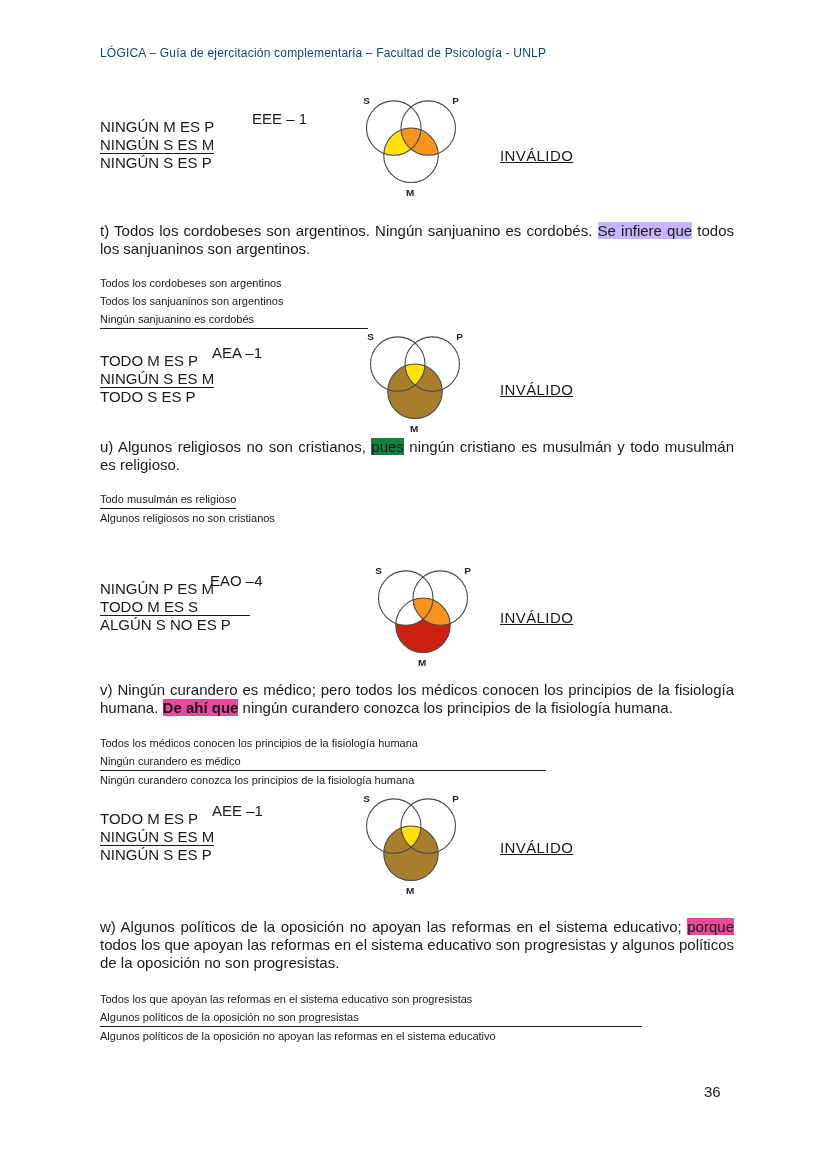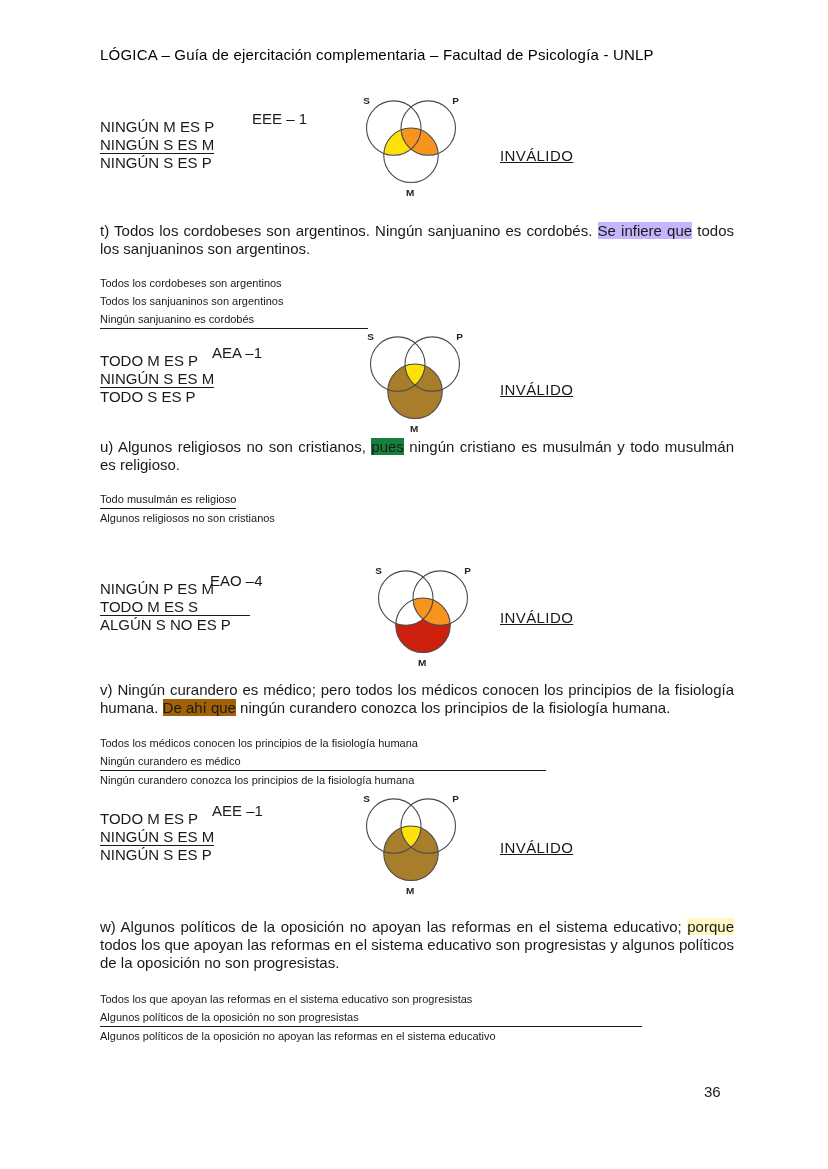--- a/index.html
+++ b/index.html
@@ -1,18 +1,18 @@
 <!DOCTYPE html>
 <html><head>
 <meta charset="utf-8">
 <style>
   html,body{margin:0;padding:0;background:#e8e8e8;}
   .page{position:relative;width:828px;height:1169px;background:#ffffff;margin:0 auto;
         font-family:"Liberation Sans",sans-serif;color:#1a1a1a;overflow:hidden;}
-  .hdr{position:absolute;left:100px;top:46px;font-size:15px;color:#000000;letter-spacing:.2px;white-space:nowrap;}
+  .hdr{position:absolute;left:100px;top:46px;font-size:12px;color:#0c4a6e;letter-spacing:.2px;white-space:nowrap;}
 
   .syl{position:absolute;left:100px;font-size:15px;line-height:17.5px;white-space:nowrap;margin-top:8px;}
   .syl .row{display:block;}
   .p2u{display:inline-block;border-bottom:1.4px solid #1a1a1a;}
   .mood{position:absolute;font-size:15px;white-space:nowrap;}
   .verdict{position:absolute;font-size:15px;text-decoration:underline;letter-spacing:.4px;white-space:nowrap;}
 
   .para{position:absolute;left:100px;width:634px;font-size:15px;line-height:18px;text-align:justify;}
   .hl{background:#3cf23c;}
 
@@ -133,21 +133,21 @@
     <g class="outl">
       <circle cx="46" cy="44" r="30"></circle>
       <circle cx="84" cy="44" r="30"></circle>
       <circle cx="65" cy="74" r="30"></circle>
     </g>
     <text x="16" y="17" text-anchor="middle">S</text>
     <text x="114" y="17" text-anchor="middle">P</text>
     <text x="64" y="119" text-anchor="middle">M</text>
   </svg>
 
-  <div class="para" id="para-v"><span>v) Ningún curandero es médico; pero todos los médicos conocen los principios de la fisiología humana. </span><span class="hl" style="background-color: #a16207;">De ahí que</span><span> ningún curandero conozca los principios de la fisiología humana.</span></div>
+  <div class="para" id="para-v"><span>v) Ningún curandero es médico; pero todos los médicos conocen los principios de la fisiología humana. </span><span class="hl" style="background-color: #ec4899; font-weight: bold;">De ahí que</span><span> ningún curandero conozca los principios de la fisiología humana.</span></div>
   <div class="prem" id="prem-v">
     <span class="line">Todos los médicos conocen los principios de la fisiología humana</span>
     <span class="line"><span class="u">Ningún curandero es médico</span></span>
     <span class="line">Ningún curandero conozca los principios de la fisiología humana</span>
   </div>
 
   <div class="syl" id="syl4">
     <span class="row">TODO M ES P</span>
     <span class="row"><span class="p2u">NINGÚN S ES M</span></span>
     <span class="row">NINGÚN S ES P</span>
@@ -168,21 +168,21 @@
     <g class="outl">
       <circle cx="46" cy="44" r="30"></circle>
       <circle cx="84" cy="44" r="30"></circle>
       <circle cx="65" cy="74" r="30"></circle>
     </g>
     <text x="16" y="17" text-anchor="middle">S</text>
     <text x="114" y="17" text-anchor="middle">P</text>
     <text x="64" y="119" text-anchor="middle">M</text>
   </svg>
 
-  <div class="para" id="para-w"><span>w) Algunos políticos de la oposición no apoyan las reformas en el sistema educativo; </span><span class="hl" style="background-color: #fef9c3;">porque</span><span> todos los que apoyan las reformas en el sistema educativo son progresistas y algunos políticos de la oposición no son progresistas.</span></div>
+  <div class="para" id="para-w"><span>w) Algunos políticos de la oposición no apoyan las reformas en el sistema educativo; </span><span class="hl" style="background-color: #ec4899;">porque</span><span> todos los que apoyan las reformas en el sistema educativo son progresistas y algunos políticos de la oposición no son progresistas.</span></div>
   <div class="prem" id="prem-w">
     <span class="line">Todos los que apoyan las reformas en el sistema educativo son progresistas</span>
     <span class="line"><span class="u">Algunos políticos de la oposición no son progresistas</span></span>
     <span class="line">Algunos políticos de la oposición no apoyan las reformas en el sistema educativo</span>
   </div>
 
   <div class="pageno">36</div>
 
 </div>
 

